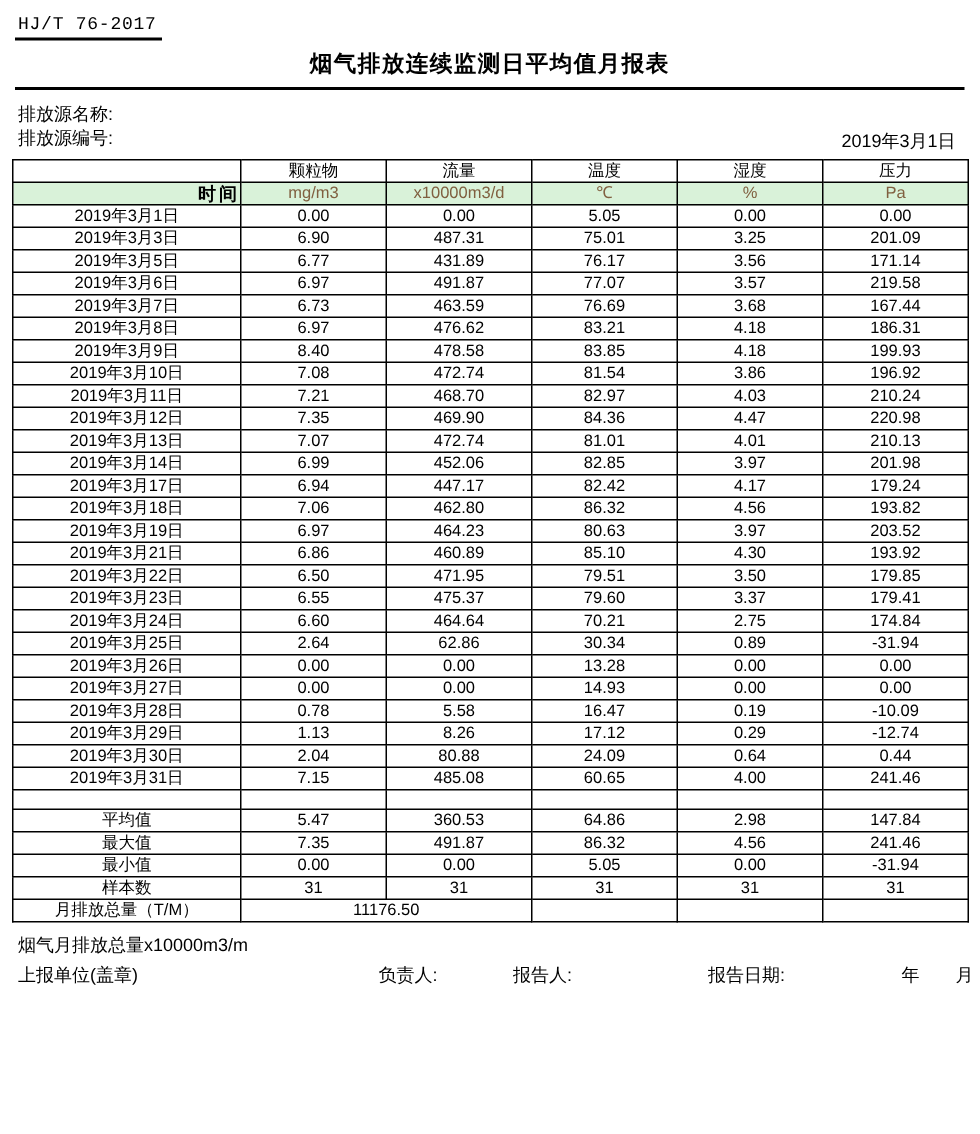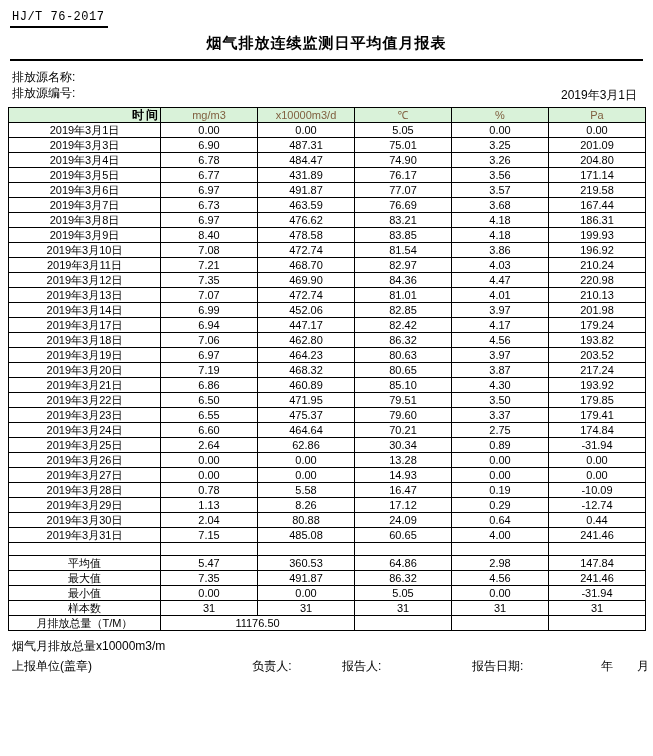--- a/index.html
+++ b/index.html
@@ -159,20 +159,28 @@
   <table class="report">
     <colgroup>
       <col class="col-time">
       <col class="col-data">
       <col class="col-data">
       <col class="col-data">
       <col class="col-data">
       <col class="col-data">
     </colgroup>
     <tbody id="table-body">
+        <tr class="hdr-name">
+          <td></td>
+          <td>颗粒物</td>
+          <td>流量</td>
+          <td>温度</td>
+          <td>湿度</td>
+          <td>压力</td>
+        </tr>
         <tr class="hdr-unit">
           <td class="time-cell">时间</td>
           <td>mg/m3</td>
           <td>x10000m3/d</td>
           <td>℃</td>
           <td>%</td>
           <td>Pa</td>
         </tr>
         <tr>
           <td class="rowlabel">2019年3月1日</td>
@@ -184,28 +192,20 @@
         </tr>
         <tr>
           <td class="rowlabel">2019年3月3日</td>
           <td class="num">6.90</td>
           <td class="num">487.31</td>
           <td class="num">75.01</td>
           <td class="num">3.25</td>
           <td class="num">201.09</td>
         </tr>
         <tr>
-          <td class="rowlabel">2019年3月4日</td>
-          <td class="num">6.78</td>
-          <td class="num">484.47</td>
-          <td class="num">74.90</td>
-          <td class="num">3.26</td>
-          <td class="num">204.80</td>
-        </tr>
-        <tr>
           <td class="rowlabel">2019年3月5日</td>
           <td class="num">6.77</td>
           <td class="num">431.89</td>
           <td class="num">76.17</td>
           <td class="num">3.56</td>
           <td class="num">171.14</td>
         </tr>
         <tr>
           <td class="rowlabel">2019年3月6日</td>
           <td class="num">6.97</td>
@@ -294,28 +294,20 @@
           <td class="num">4.56</td>
           <td class="num">193.82</td>
         </tr>
         <tr>
           <td class="rowlabel">2019年3月19日</td>
           <td class="num">6.97</td>
           <td class="num">464.23</td>
           <td class="num">80.63</td>
           <td class="num">3.97</td>
           <td class="num">203.52</td>
-        </tr>
-        <tr>
-          <td class="rowlabel">2019年3月20日</td>
-          <td class="num">7.19</td>
-          <td class="num">468.32</td>
-          <td class="num">80.65</td>
-          <td class="num">3.87</td>
-          <td class="num">217.24</td>
         </tr>
         <tr>
           <td class="rowlabel">2019年3月21日</td>
           <td class="num">6.86</td>
           <td class="num">460.89</td>
           <td class="num">85.10</td>
           <td class="num">4.30</td>
           <td class="num">193.92</td>
         </tr>
         <tr>

